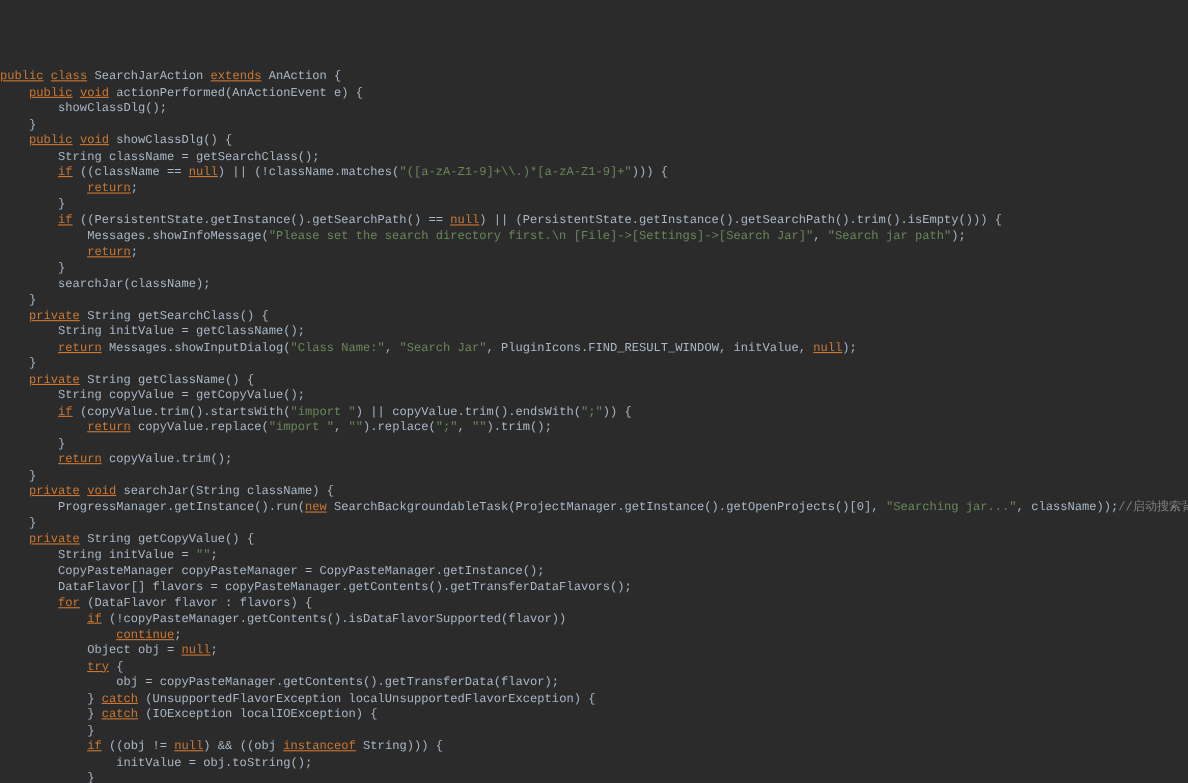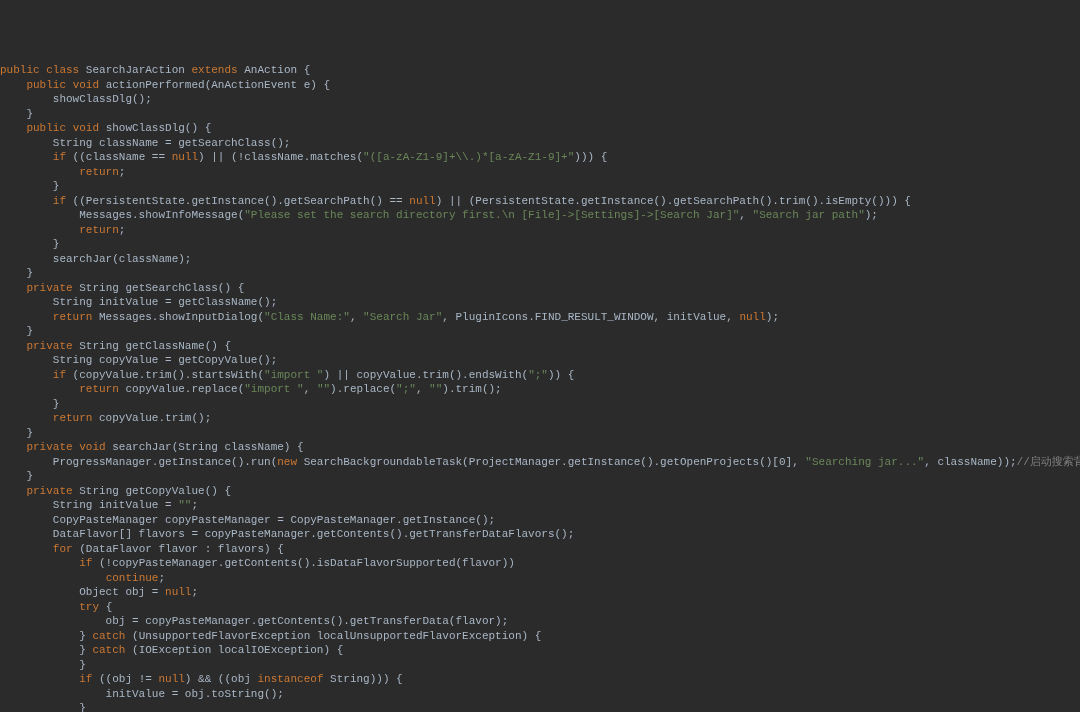--- a/index.html
+++ b/index.html
@@ -15,20 +15,21 @@
       line-height: 14.5px;
       padding: 0;
       white-space: pre;
       overflow-x: auto;
     }
     .code-line {
       display: block;
     }
     .keyword {
       color: #cc7832;
+      text-decoration: underline;
     }
     .string {
       color: #6a8759;
     }
     .comment {
       color: #808080;
     }
     .code-container {
       padding: 5px 0;
     }

